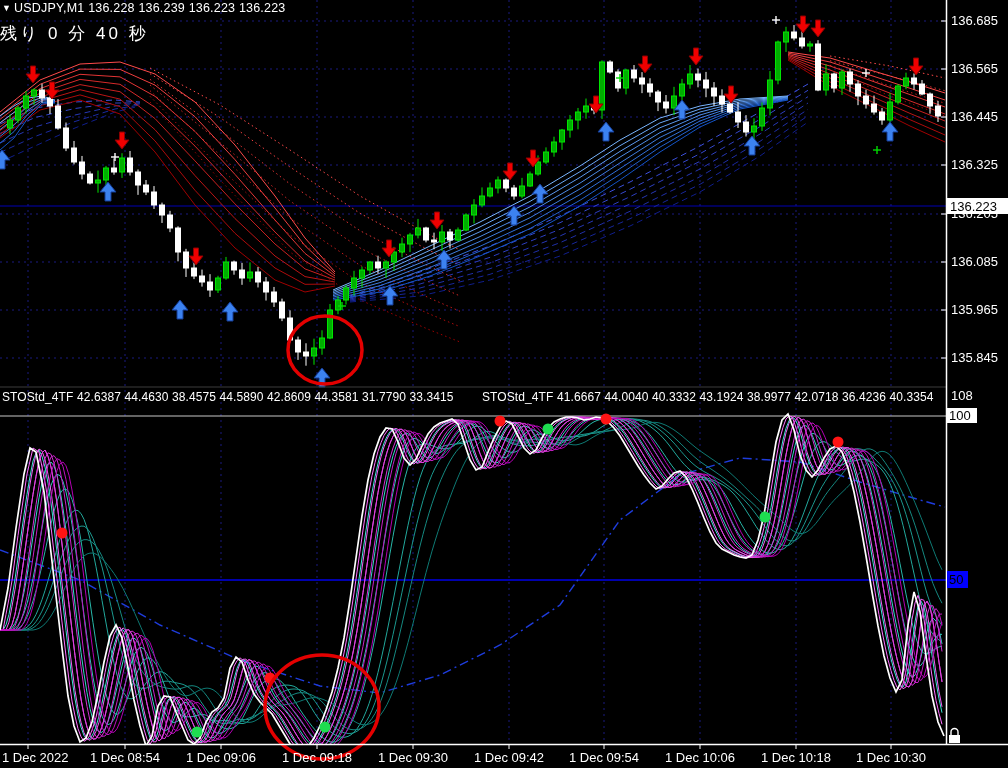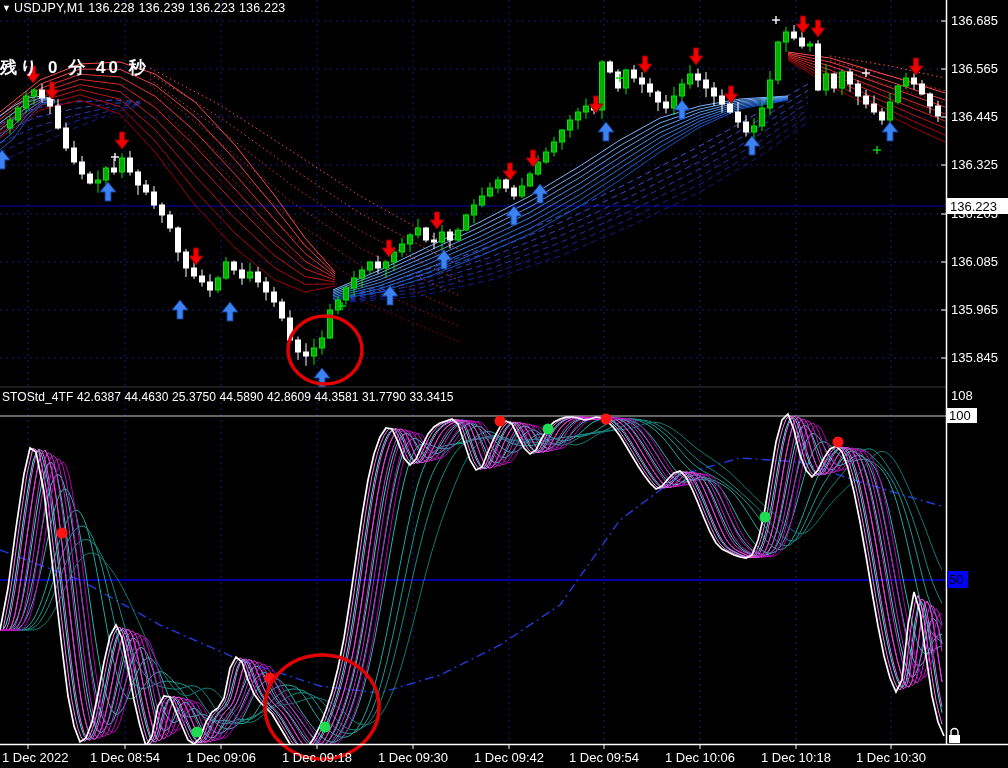--- a/index.html
+++ b/index.html
@@ -2,21 +2,21 @@
 <html><head>
 <meta charset="utf-8">
 <style>
   html,body{margin:0;padding:0;background:#000;}
   #app{position:relative;width:1008px;height:768px;background:#000;overflow:hidden;
        font-family:"Liberation Sans",sans-serif;}
   #chart-svg{position:absolute;left:0;top:0;}
   .overlay{position:absolute;color:#fff;white-space:pre;}
   #titlebar{left:2px;top:1px;font-size:12.5px;font-weight:normal;letter-spacing:.2px;}
   #titlebar .tri{font-size:9px;vertical-align:1px;margin-right:3px;}
-  #timer{left:0px;top:22px;font-size:17px;font-weight:bold;letter-spacing:3px;margin-top:34px;}
+  #timer{left:0px;top:22px;font-size:17px;font-weight:normal;letter-spacing:3px;}
   .indlabel{top:390px;font-size:12px;letter-spacing:.1px;}
   #indlabel1{left:2px;}
   #indlabel2{left:482px;}
   text{font-family:"Liberation Sans",sans-serif;}
 </style>
 </head>
 <body>
 
 <div id="app">
   <svg id="chart-svg" width="1008" height="768">
@@ -491,14 +491,15 @@
         <line x1="700" y1="745" x2="700" y2="749" stroke="#FFFFFF" stroke-width="1"></line>
         <text x="700" y="762" fill="#FFFFFF" font-size="13" text-anchor="middle">1 Dec 10:06</text>
         <line x1="796" y1="745" x2="796" y2="749" stroke="#FFFFFF" stroke-width="1"></line>
         <text x="796" y="762" fill="#FFFFFF" font-size="13" text-anchor="middle">1 Dec 10:18</text>
         <line x1="891" y1="745" x2="891" y2="749" stroke="#FFFFFF" stroke-width="1"></line>
         <text x="891" y="762" fill="#FFFFFF" font-size="13" text-anchor="middle">1 Dec 10:30</text>
       </g>
     </svg>
   <div class="overlay" id="titlebar"><span class="tri">▼</span><span>USDJPY,M1</span><span> </span><span>136.228 136.239 136.223 136.223</span></div>
   <div class="overlay" id="timer">残り 0 分 40 秒</div>
-  <div class="overlay indlabel" id="indlabel1">STOStd_4TF 42.6387 44.4630 25.3750 44.5890 42.8609 44.3581 31.7790 33.3415</div>
+  <div class="overlay indlabel" id="indlabel1">STOStd_4TF 42.6387 44.4630 38.4575 44.5890 42.8609 44.3581 31.7790 33.3415</div>
+  <div class="overlay indlabel" id="indlabel2">STOStd_4TF 41.6667 44.0040 40.3332 43.1924 38.9977 42.0718 36.4236 40.3354</div>
 </div>
 
 </body></html>

